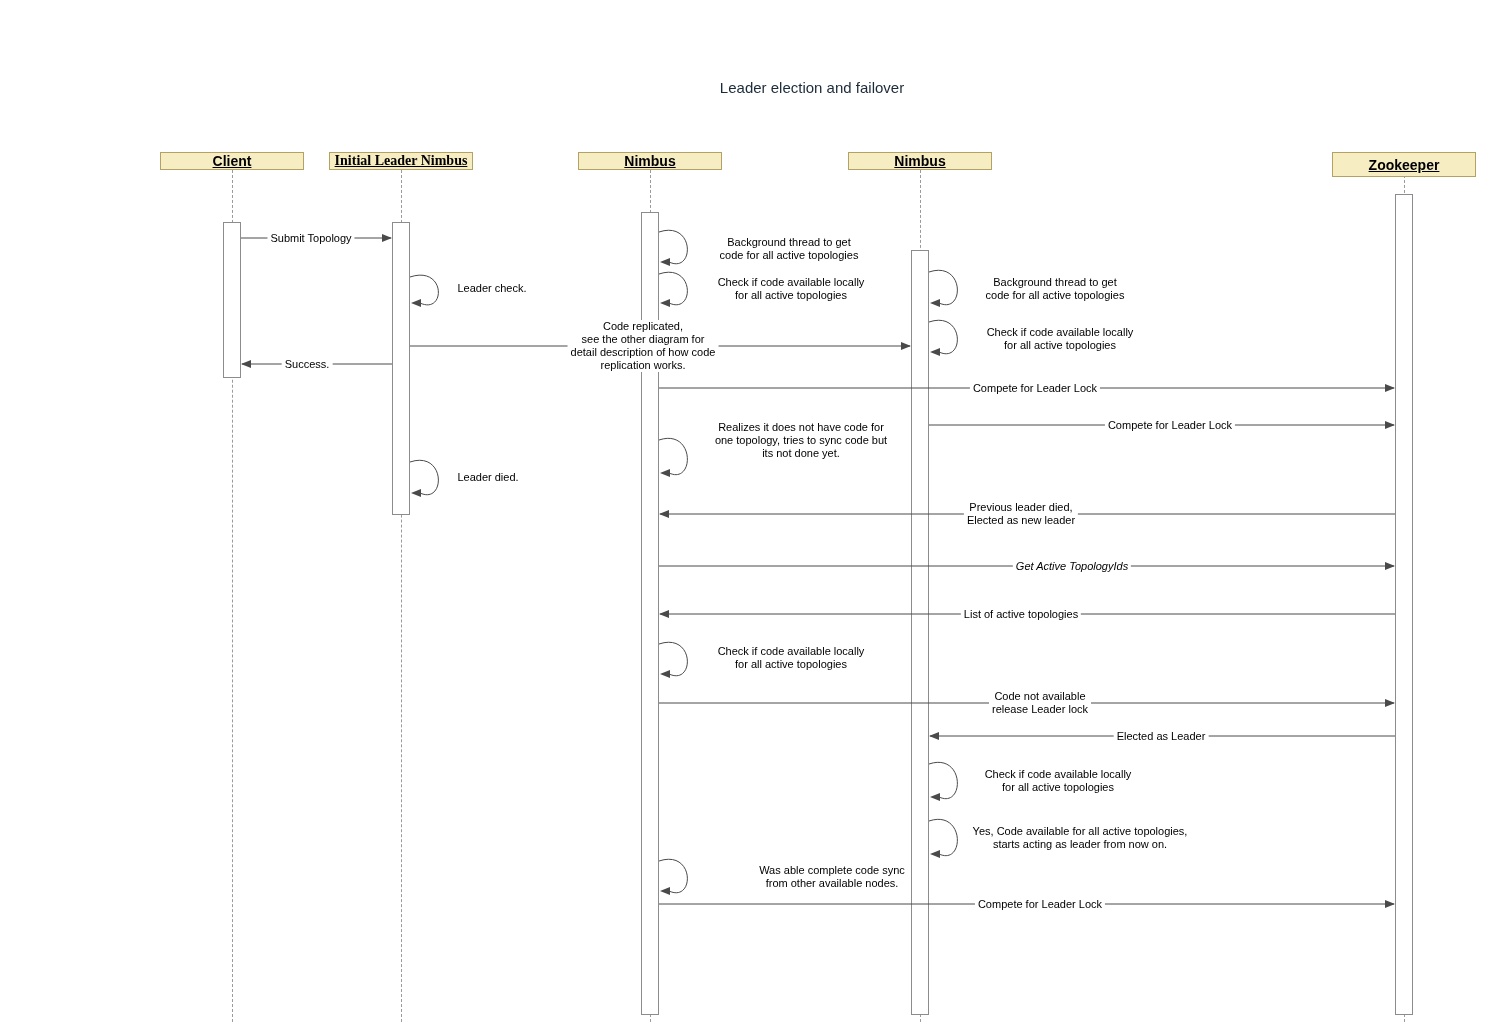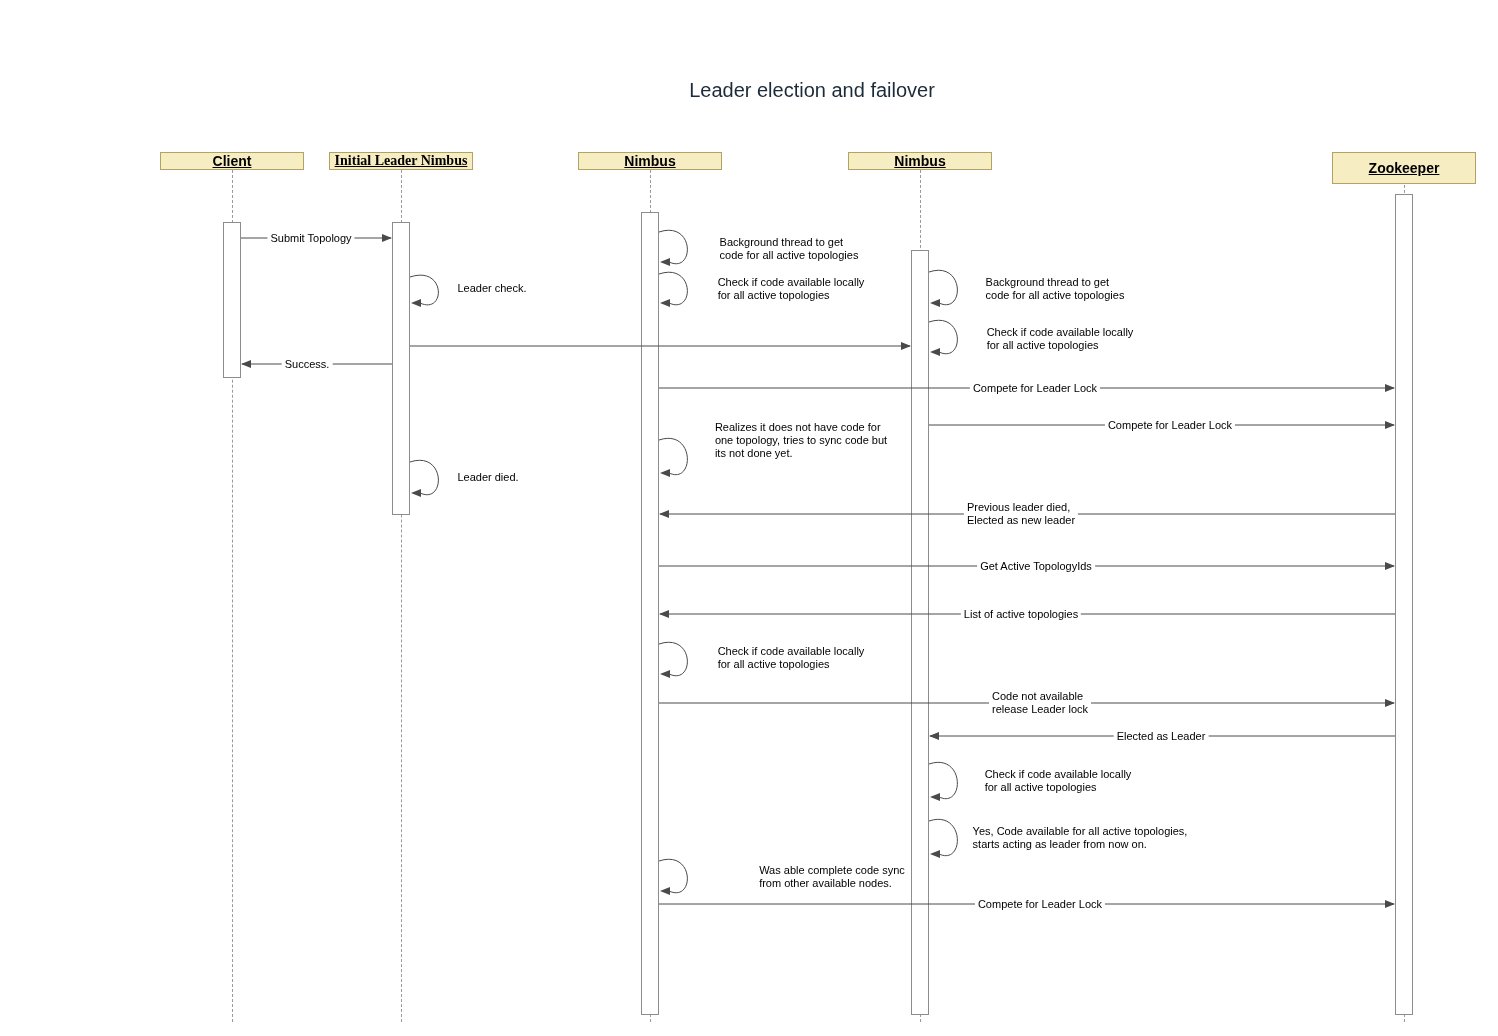--- a/index.html
+++ b/index.html
@@ -5,21 +5,21 @@
   html, body { margin: 0; padding: 0; background: #ffffff; }
   #canvas {
     position: relative;
     font-family: "Liberation Sans", sans-serif;
     background: var(--bg, #ffffff);
     overflow: hidden;
   }
   .title {
     position: absolute;
     transform: translateX(-50%);
-    font-size: 20px;
+    font-size: 15px;
     color: var(--title-color, #1c2b39);
     white-space: nowrap;
     z-index: 3;
   }
   .actor {
     position: absolute;
     box-sizing: border-box;
     display: flex;
     align-items: center;
     justify-content: center;
@@ -45,20 +45,21 @@
     border: 1px solid var(--activation-border, #8c8c8c);
     z-index: 2;
   }
   .msg-label {
     position: absolute;
     transform: translate(-50%, -50%);
     background: var(--bg, #ffffff);
     color: var(--text-color, #000);
     font-size: 11px;
     line-height: 13px;
+    text-align: center;
     padding: 0 3px;
     white-space: pre;
     z-index: 5;
   }
   #lines { position: absolute; left: 0; top: 0; z-index: 4; }
 </style>
 </head>
 <body>
 
 <div id="canvas" style="width: 1498px; height: 1036px; --bg: #ffffff; --title-color: #1c2b39; --text-color: #000000; --lifeline-color: #9a9a9a; --actor-fill: #f7edc3; --actor-border: #b3a263; --activation-fill: #ffffff; --activation-border: #8c8c8c;">
@@ -111,46 +112,50 @@
     </svg>
 <div class="lifeline" style="left: 232px; top: 170px; height: 852px;"></div>
     <div class="actor" style="left: 160px; top: 152px; width: 144px; height: 18px;">Client</div>
     <div class="lifeline" style="left: 401px; top: 170px; height: 852px;"></div>
     <div class="actor" style="left: 329px; top: 152px; width: 144px; height: 18px; font-family: Liberation Serif, serif;">Initial Leader Nimbus</div>
     <div class="lifeline" style="left: 650px; top: 170px; height: 852px;"></div>
     <div class="actor" style="left: 578px; top: 152px; width: 144px; height: 18px;">Nimbus</div>
     <div class="lifeline" style="left: 920px; top: 170px; height: 852px;"></div>
     <div class="actor" style="left: 848px; top: 152px; width: 144px; height: 18px;">Nimbus</div>
     <div class="lifeline" style="left: 1404px; top: 170px; height: 852px;"></div>
-    <div class="actor" style="left: 1332px; top: 152px; width: 144px; height: 32px;">Zookeeper</div>
+    <div class="actor" style="left: 1332px; top: 152px; width: 144px; height: 25px;">Zookeeper</div>
     <div class="activation" style="left: 223px; top: 222px; width: 18px; height: 156px;"></div>
     <div class="activation" style="left: 392px; top: 222px; width: 18px; height: 293px;"></div>
     <div class="activation" style="left: 641px; top: 212px; width: 18px; height: 803px;"></div>
     <div class="activation" style="left: 911px; top: 250px; width: 18px; height: 765px;"></div>
     <div class="activation" style="left: 1395px; top: 194px; width: 18px; height: 821px;"></div>
     <div class="msg-label" style="left: 311px; top: 238px;">Submit Topology</div>
     <div class="msg-label" style="left: 789px; top: 249px;">Background thread to get
 code for all active topologies</div>
     <div class="msg-label" style="left: 492px; top: 288px;">Leader check.</div>
     <div class="msg-label" style="left: 791px; top: 289px;">Check if code available locally
 for all active topologies</div>
     <div class="msg-label" style="left: 1055px; top: 289px;">Background thread to get
 code for all active topologies</div>
     <div class="msg-label" style="left: 1060px; top: 339px;">Check if code available locally
 for all active topologies</div>
+    <div class="msg-label" style="left: 643px; top: 346px;">Code replicated,
+see the other diagram for
+detail description of how code
+replication works.</div>
     <div class="msg-label" style="left: 307px; top: 364px;">Success.</div>
     <div class="msg-label" style="left: 1035px; top: 388px;">Compete for Leader Lock</div>
     <div class="msg-label" style="left: 1170px; top: 425px;">Compete for Leader Lock</div>
     <div class="msg-label" style="left: 801px; top: 440px;">Realizes it does not have code for
 one topology, tries to sync code but
 its not done yet.</div>
     <div class="msg-label" style="left: 488px; top: 477px;">Leader died.</div>
     <div class="msg-label" style="left: 1021px; top: 514px;">Previous leader died,
 Elected as new leader</div>
-    <div class="msg-label" style="left: 1036px; top: 566px;">Get Active TopologyIds</div>
+    <div class="msg-label" style="left: 1072px; top: 566px; font-style: italic;">Get Active TopologyIds</div>
     <div class="msg-label" style="left: 1021px; top: 614px;">List of active topologies</div>
     <div class="msg-label" style="left: 791px; top: 658px;">Check if code available locally
 for all active topologies</div>
     <div class="msg-label" style="left: 999px; top: 703px; margin-left: 41px;">Code not available
 release Leader lock</div>
     <div class="msg-label" style="left: 1161px; top: 736px;">Elected as Leader</div>
     <div class="msg-label" style="left: 1058px; top: 781px;">Check if code available locally
 for all active topologies</div>
     <div class="msg-label" style="left: 1080px; top: 838px;">Yes, Code available for all active topologies,
 starts acting as leader from now on.</div>

